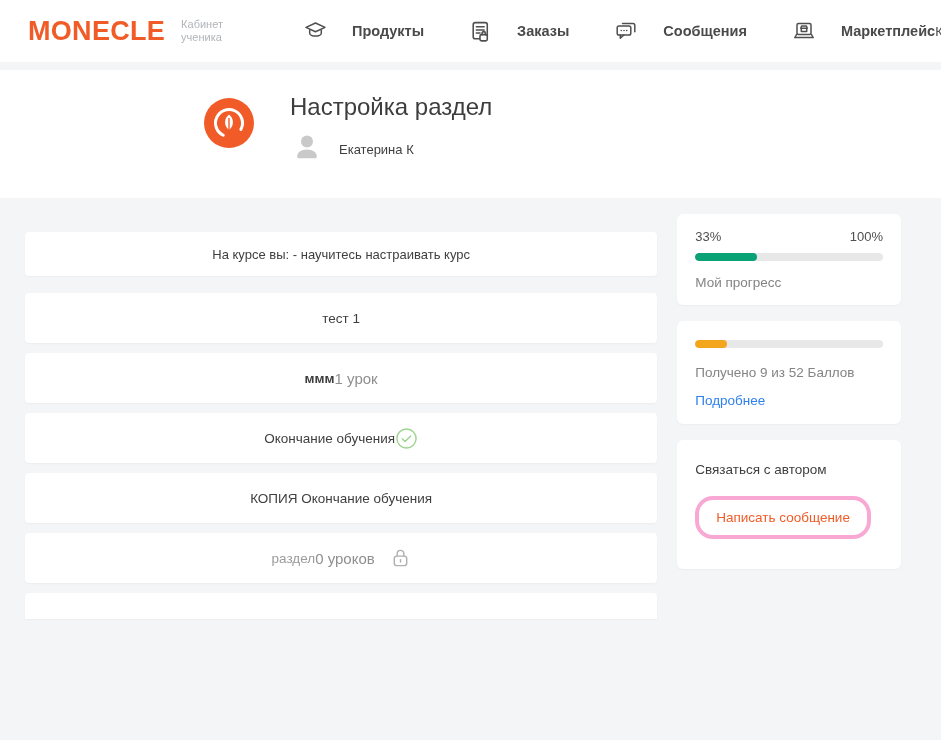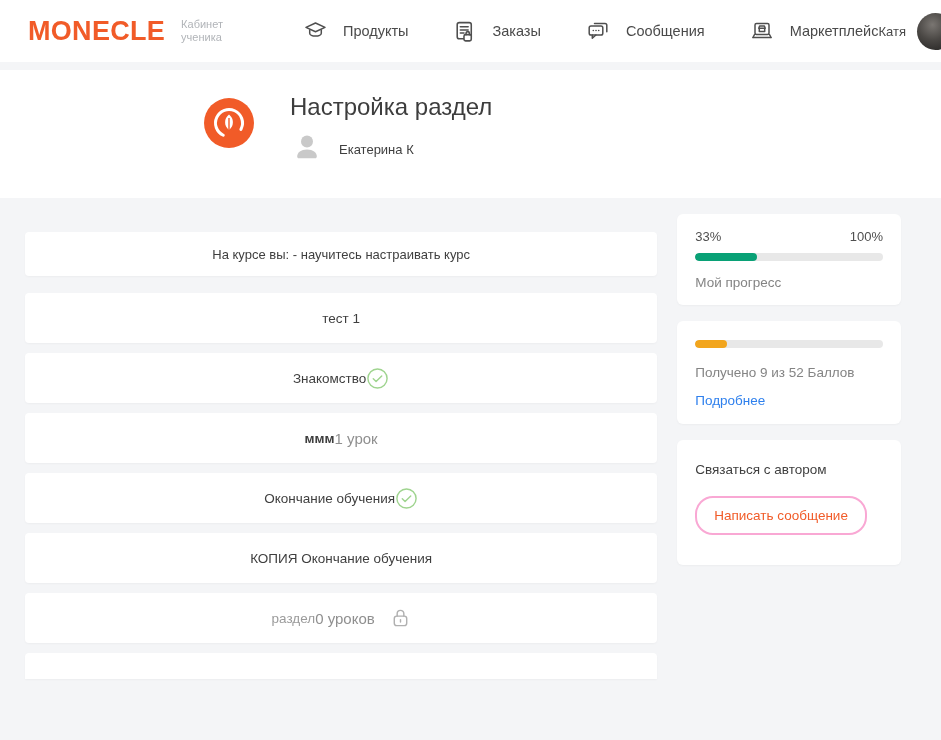--- a/index.html
+++ b/index.html
@@ -27,22 +27,22 @@
     letter-spacing: 0.3px;
   }
   .brand-sub {
     margin-left: 16px;
     font-size: 11px;
     line-height: 1.2;
     color: #b1b4b8;
   }
   .main-nav { display: flex; align-items: center; margin-left: 80px; gap: 44px; }
   .nav-item {
-    display: flex; align-items: center; gap: 15px;
-    font-size: 14.5px; font-weight: 400; color: #4a4a4a;
+    display: flex; align-items: center; gap: 24px;
+    font-size: 14.5px; font-weight: 700; color: #4a4a4a;
     cursor: pointer; white-space: nowrap;
   }
   .nav-item svg { display: block; }
   .header-user { margin-left: auto; display: flex; align-items: center; gap: 11px; }
   .header-user-name { font-size: 13px; color: #4a4a4a; }
   .header-avatar {
     width: 37px; height: 37px; border-radius: 50%;
     background: radial-gradient(circle at 42% 32%, #7a7672 0%, #4b4845 45%, #1f1e1d 100%);
     cursor: pointer;
   }
@@ -102,21 +102,21 @@
   .progress-label { margin-top: 14px; font-size: 13.5px; color: #848484; }
   .points-card { padding-top: 19px; }
   .points-text { margin-top: 17px; font-size: 13.5px; color: #848484; }
   .points-link { margin-top: 13px; font-size: 13.5px; color: #2f80ed; cursor: pointer; display: inline-block; }
   .contact-card { padding: 22px 18px 30px; }
   .contact-title { font-size: 13.5px; color: #3f3f3f; }
   .contact-btn {
     margin-top: 19px;
     display: inline-block;
     background: #fff;
-    border: 2px solid #f9a8d4;
+    border: 4px solid #f9a8d4;
     border-radius: 18px;
     color: #f15b28;
     font-size: 13.5px;
     font-family: "Liberation Sans", sans-serif;
     padding: 10px 17px;
     cursor: pointer;
   }
 </style>
 </head>
 <body>
@@ -219,33 +219,20 @@
       
       
     </span>
   </div>
       <div class="card lesson-row">
     <span class="row-text">тест 1</span>
     <span class="row-right">
       
       
       
-    </span>
-  </div>
-      <div class="card lesson-row">
-    <span class="row-text">Знакомство</span>
-    <span class="row-right">
-
-      <span class="check-icon-wrap">
-        <svg width="23" height="23" viewBox="0 0 24 24" fill="none" stroke="#9fd48f" stroke-width="1.5" stroke-linecap="round" stroke-linejoin="round">
-          <circle cx="12" cy="12" r="10"></circle>
-          <path d="M7.6 12.3l2.9 2.9 5.9-5.9"></path>
-        </svg>
-      </span>
-
     </span>
   </div>
       <div class="card lesson-row">
     <span class="row-text bold">ммм</span>
     <span class="row-right">
       <span class="right-text">1 урок</span>
 
     </span>
   </div>
       <div class="card lesson-row">

